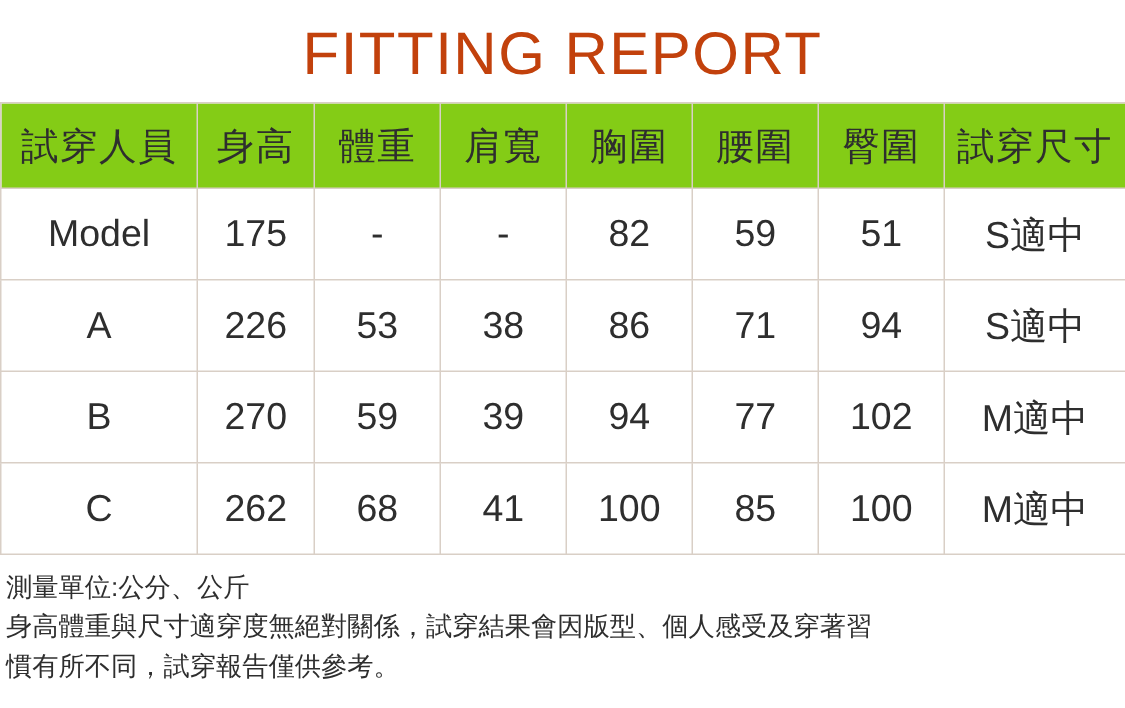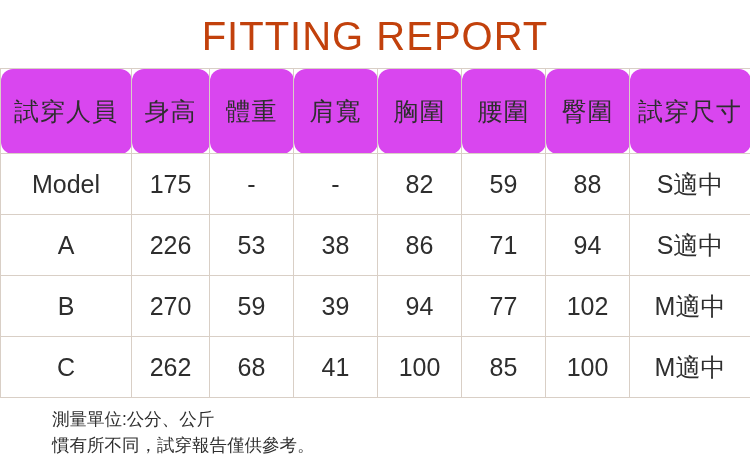--- a/index.html
+++ b/index.html
@@ -37,26 +37,25 @@
   }
   table.fit-table th,
   table.fit-table td {
     border: 1px solid #d9cfc6;
     text-align: center;
     vertical-align: middle;
     font-weight: 400;
     color: #2e2e2e;
   }
   table.fit-table thead th {
-    background: #d946ef;
+    background: #84cc16;
     font-size: 25px;
     height: 48px;
-    padding: 18px 0;
+    padding: 4px 0;
     letter-spacing: 1px;
-    border-radius: 12px;
   }
   table.fit-table tbody td {
     background: #ffffff;
     font-size: 25px;
     height: 56px;
     padding: 2px 0;
     margin-left: 16px;
   }
   
   col.c0 { width: 131px; }
@@ -69,21 +68,20 @@
   col.c7 { width: 121px; }
 
   .notes {
     padding: 8px 4px 0 4px;
     font-size: 17.5px;
     line-height: 1.5;
     color: #2e2e2e;
   }
   .notes div {
     white-space: nowrap;
-    margin-left: 48px;
   }
 </style>
 </head>
 <body>
 
 <div class="report">
 
   <div class="title">FITTING REPORT</div>
 
   <table class="fit-table">
@@ -110,21 +108,21 @@
       </tr>
     </thead>
     <tbody>
       <tr>
         <td>Model</td>
         <td>175</td>
         <td>-</td>
         <td>-</td>
         <td>82</td>
         <td>59</td>
-        <td>88</td>
+        <td>51</td>
         <td>S適中</td>
       </tr>
       <tr>
         <td>A</td>
         <td>226</td>
         <td>53</td>
         <td>38</td>
         <td>86</td>
         <td>71</td>
         <td>94</td>
@@ -148,16 +146,17 @@
         <td>100</td>
         <td>85</td>
         <td>100</td>
         <td>M適中</td>
       </tr>
     </tbody>
   </table>
 
   <div class="notes">
     <div>測量單位:公分、公斤</div>
+    <div>身高體重與尺寸適穿度無絕對關係，試穿結果會因版型、個人感受及穿著習</div>
     <div>慣有所不同，試穿報告僅供參考。</div>
   </div>
 
 </div>
 
 </body></html>

